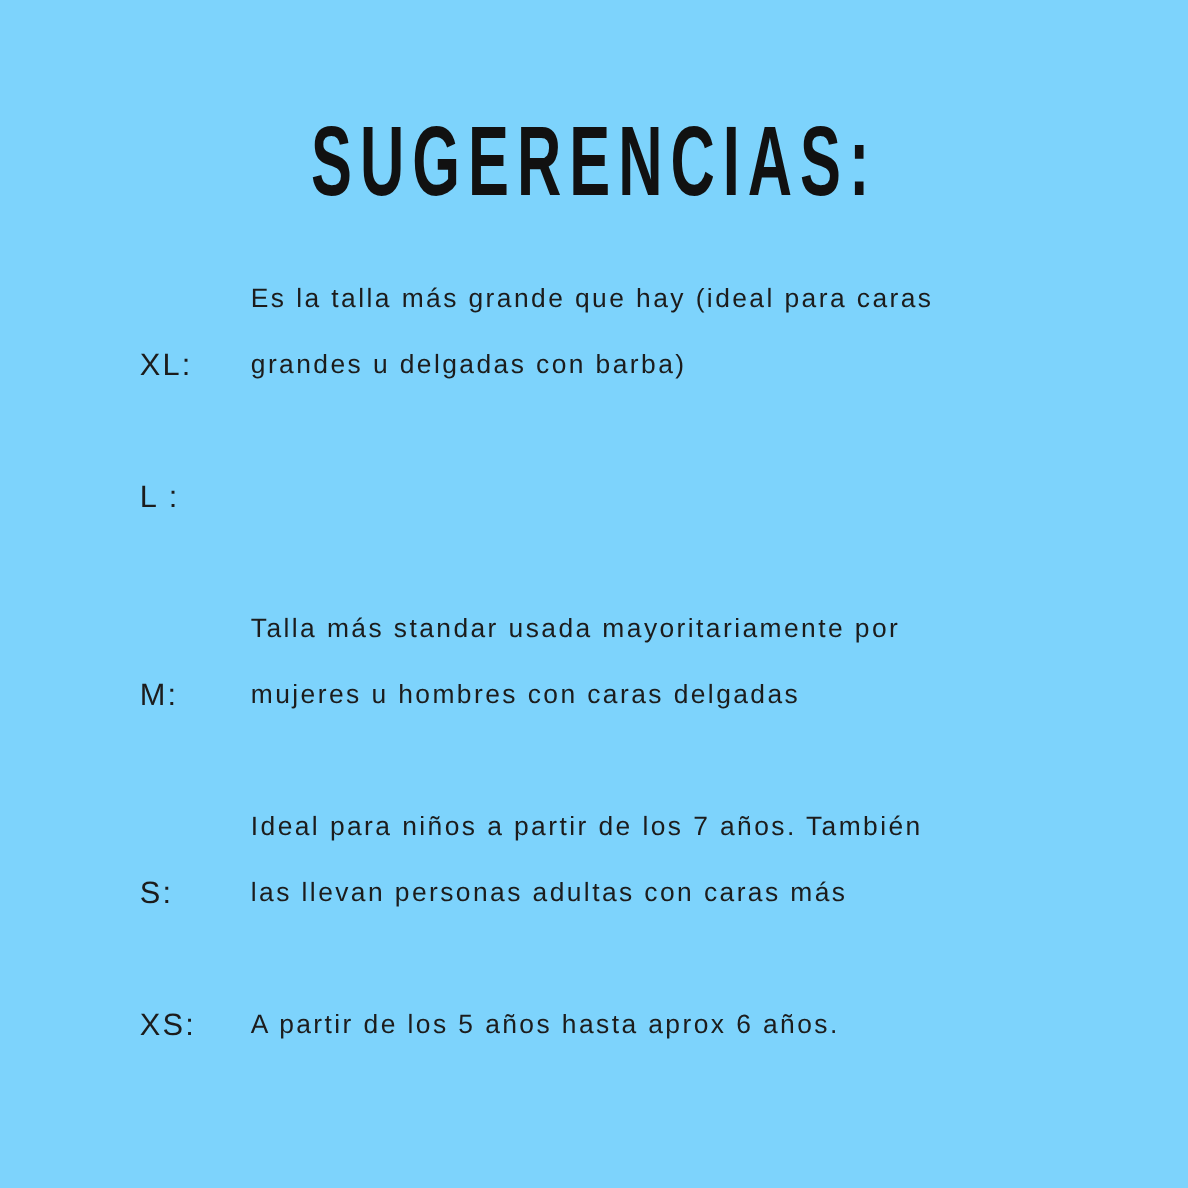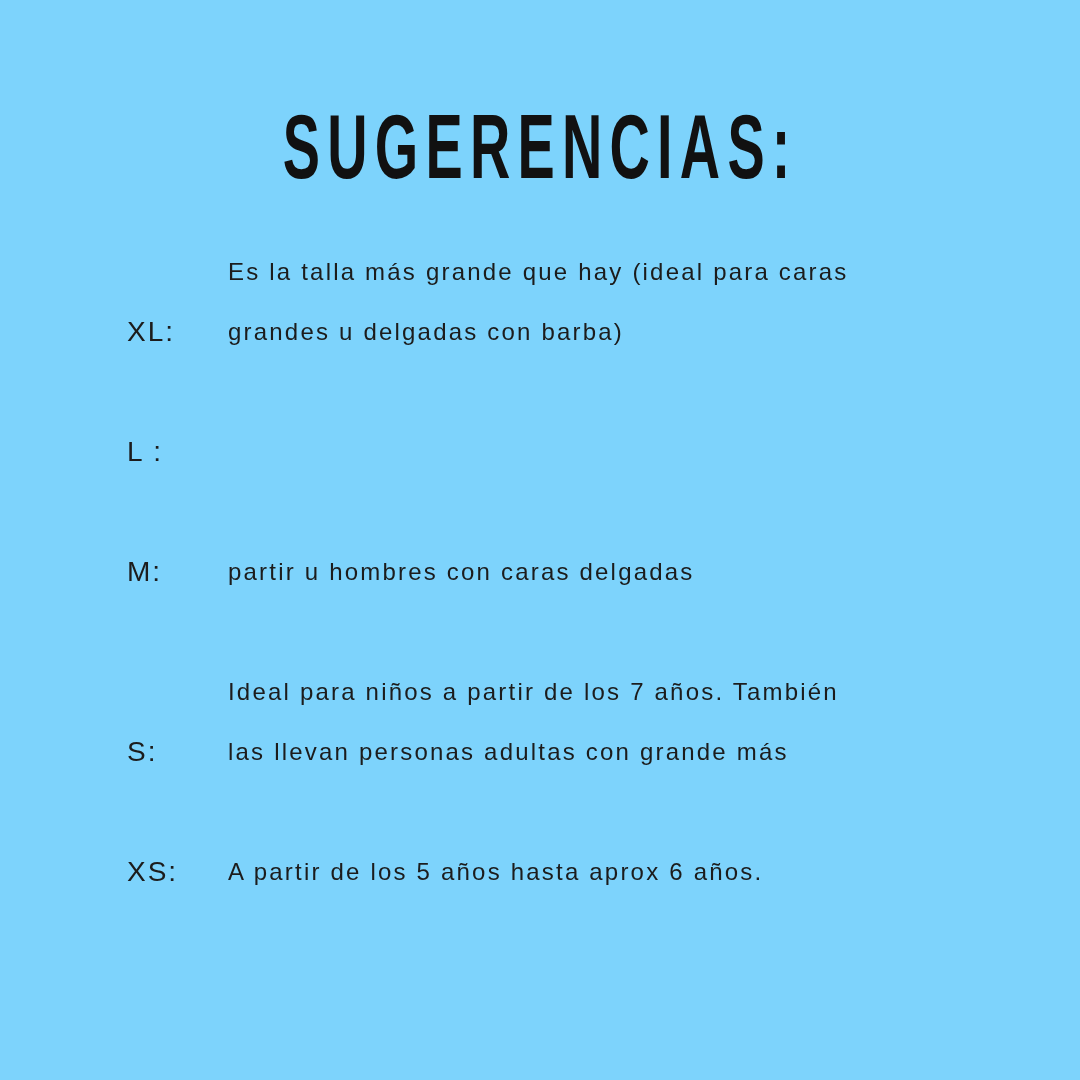--- a/index.html
+++ b/index.html
@@ -74,29 +74,30 @@
       </div>
     </div>
 
     <div class="item">
       <div class="size-label">L :</div>
     </div>
 
     <div class="item">
       <div class="size-label">M:</div>
       <div class="desc">
-        <div class="line">partir u hombres con caras delgadas</div>
+        <div class="line">Talla más standar usada mayoritariamente por</div>
+        <div class="line">mujeres u hombres con caras delgadas</div>
       </div>
     </div>
 
     <div class="item">
       <div class="size-label">S:</div>
       <div class="desc">
         <div class="line">Ideal para niños a partir de los 7 años. También</div>
-        <div class="line">las llevan personas adultas con grande más</div>
+        <div class="line">las llevan personas adultas con caras más</div>
       </div>
     </div>
 
     <div class="item">
       <div class="size-label">XS:</div>
       <div class="desc">
         <div class="line">A partir de los 5 años hasta aprox 6 años.</div>
       </div>
     </div>
 

